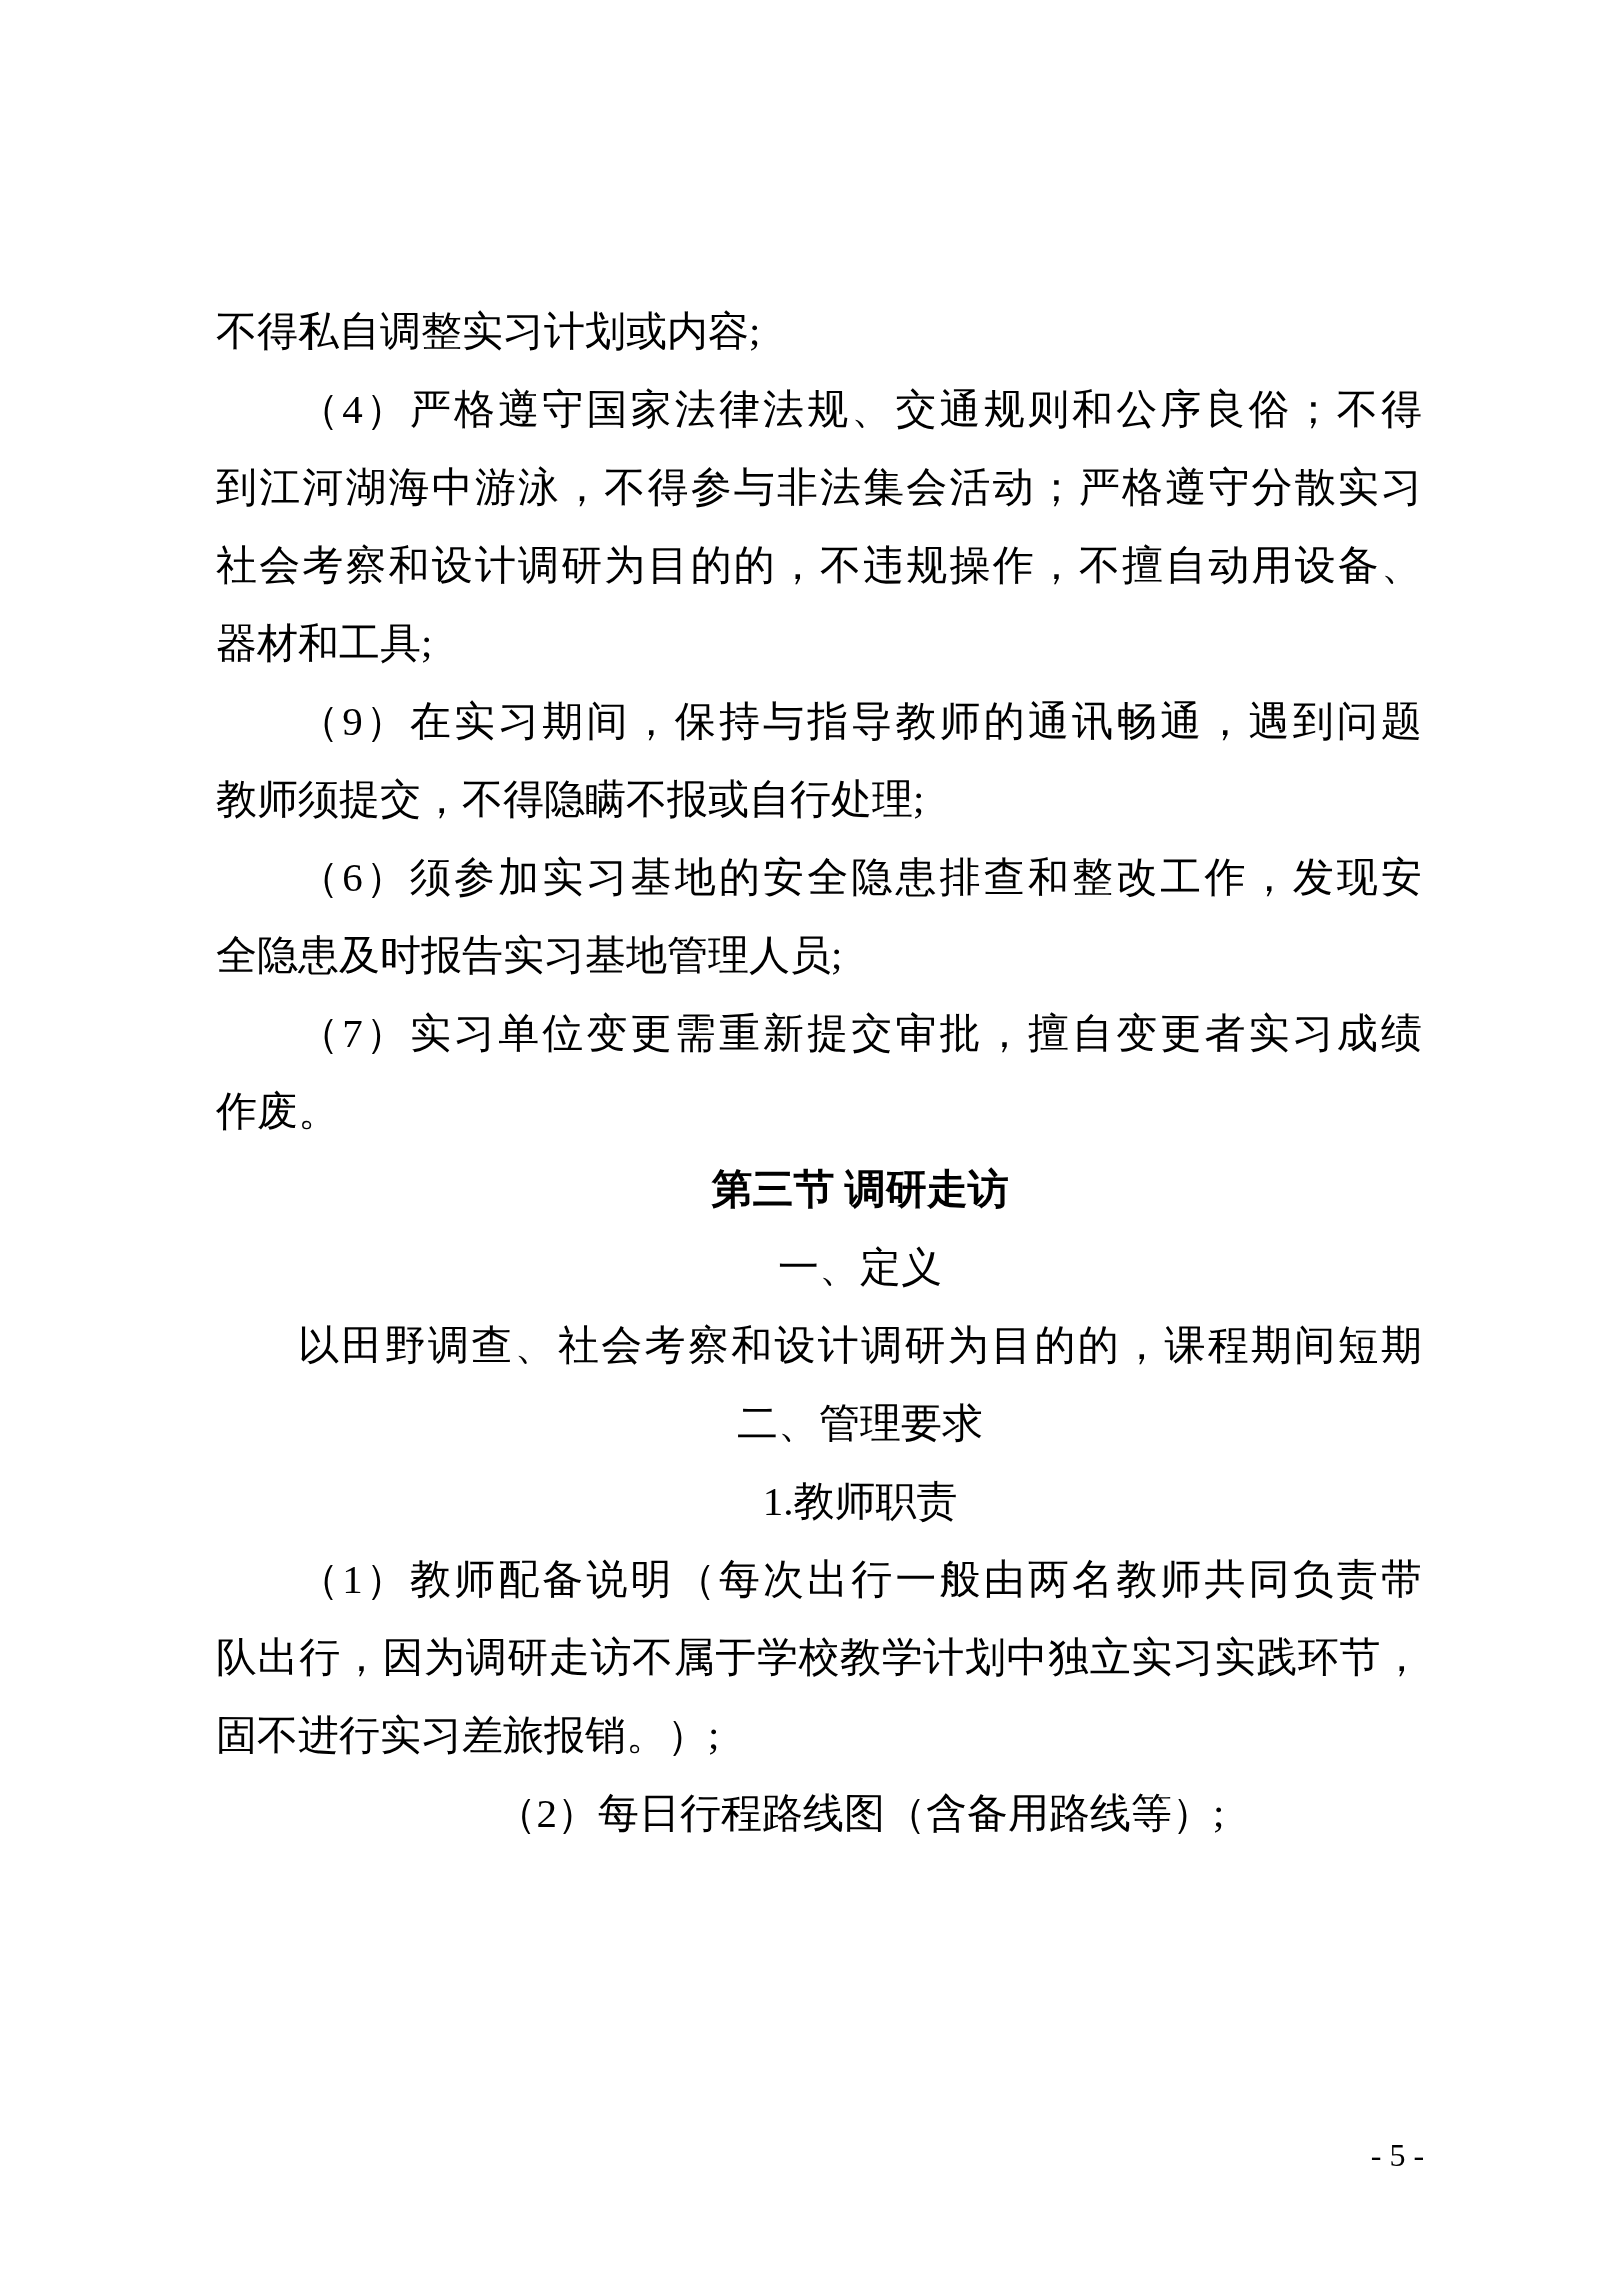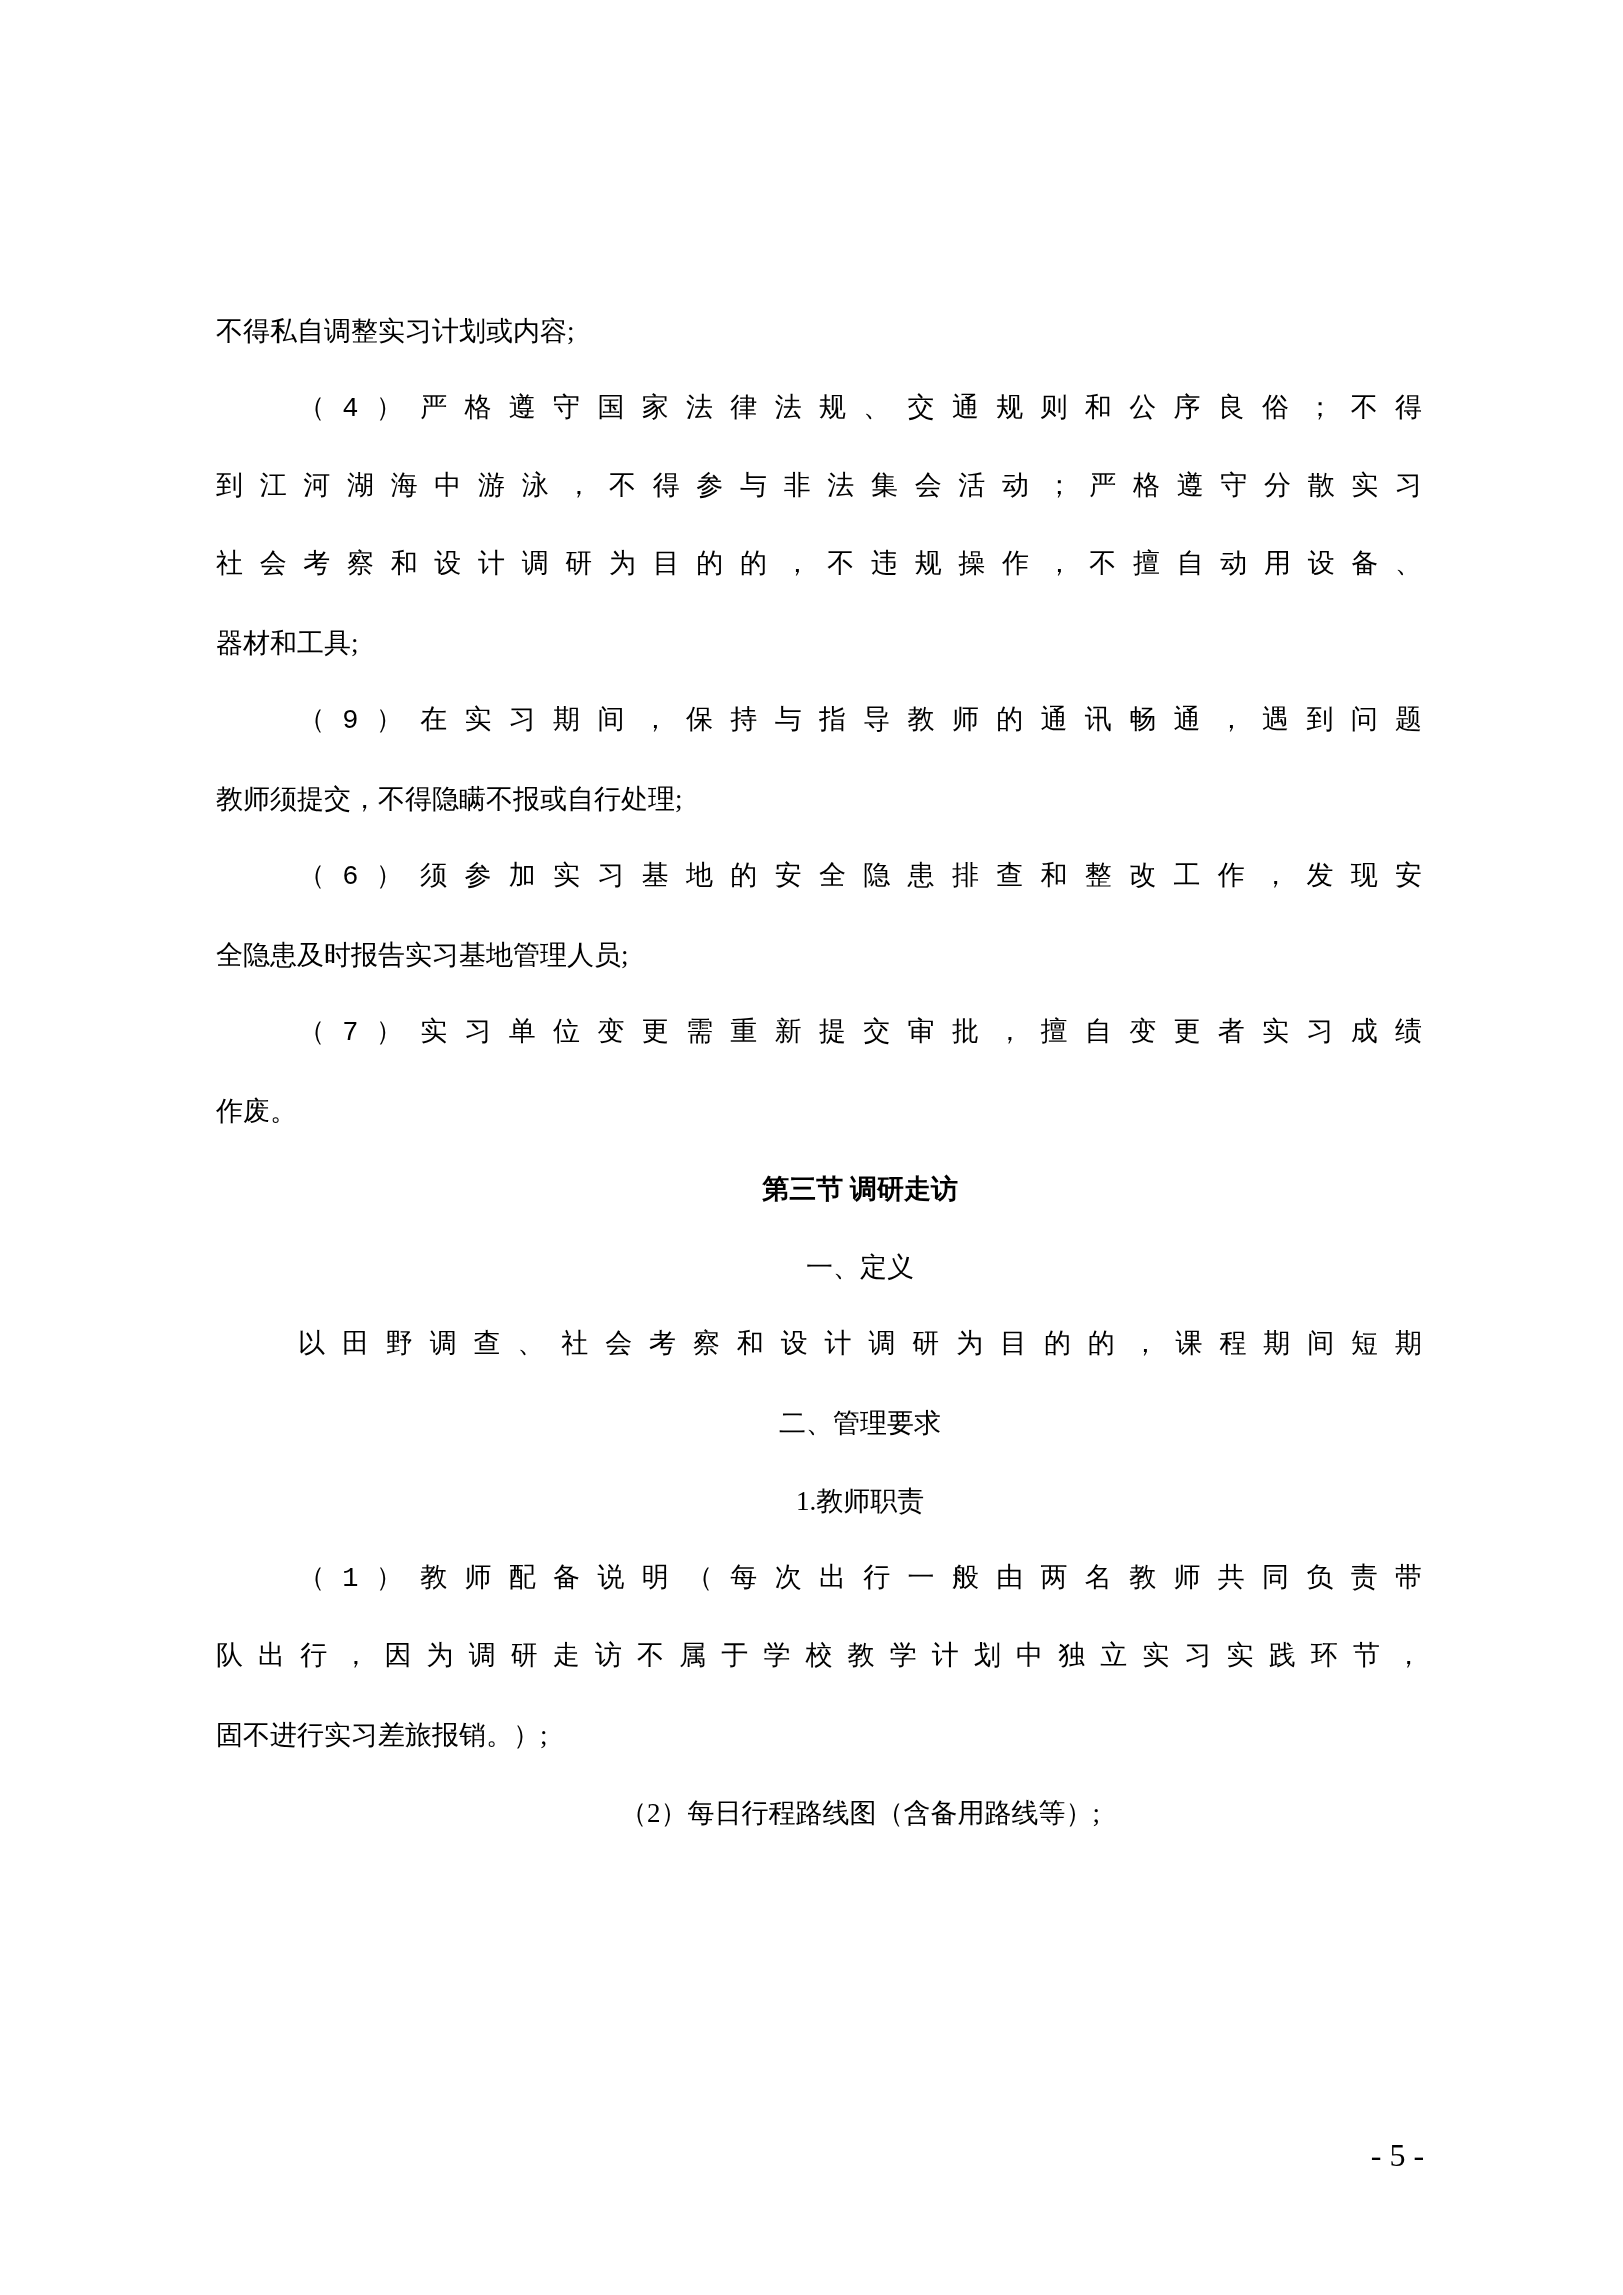--- a/index.html
+++ b/index.html
@@ -16,35 +16,34 @@
     font-family: "Liberation Serif", "DejaVu Serif", serif;
     overflow: hidden;
   }
   .text-block {
     position: absolute;
     left: 216px;
     top: 292px;
     width: 1206px;
   }
   .line {
-    font-size: 27px;
+    font-size: 41px;
     height: 78px;
     line-height: 78px;
     letter-spacing: 0;
     color: #000000;
   }
   .indent {
     text-indent: 82px;
     text-align: center;
   }
   .justify {
     text-align: justify;
     text-align-last: justify;
     text-justify: inter-ideograph;
-    font-family: Liberation Mono, monospace;
   }
   .heading {
     font-weight: bold;
   }
   .page-number {
     position: absolute;
     left: 1362px;
     top: 2135px;
     width: 71px;
     height: 41px;

